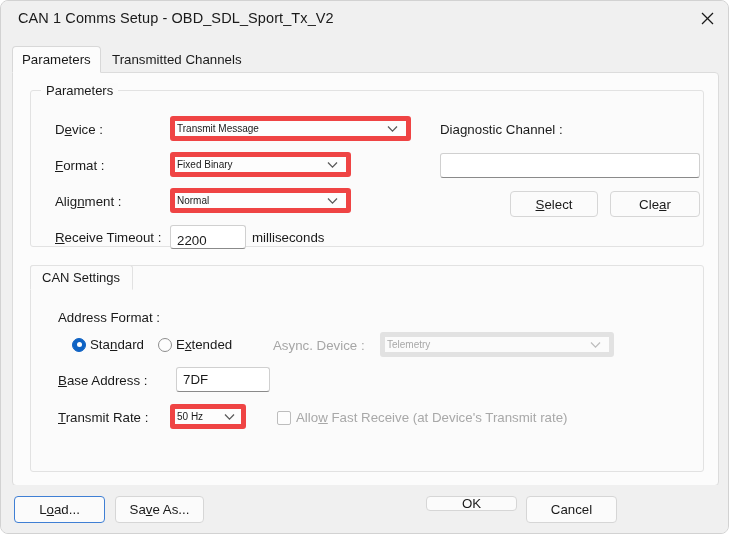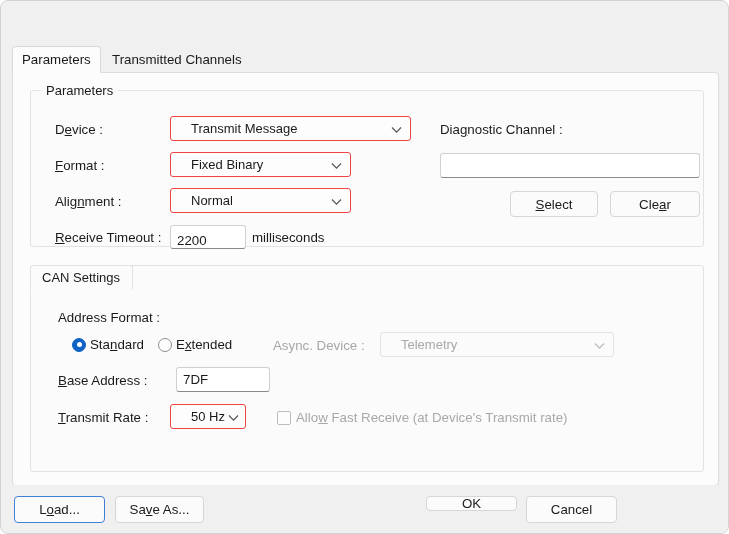--- a/index.html
+++ b/index.html
@@ -162,27 +162,27 @@
     padding: 0 6px;
     white-space: nowrap;
     overflow: hidden;
   }
 
   
   .combo {
     position: absolute;
     box-sizing: border-box;
     background: #fdfdfd;
-    border: 1px solid #ef4444;
+    border: 5px solid #ef4444;
     border-radius: 3px;
-    font-size: 13px;
-    color: #1a1a1a;
-    display: flex;
-    align-items: center;
-    padding: 0 20px;
+    font-size: 10px;
+    color: #1a1a1a;
+    display: flex;
+    align-items: center;
+    padding: 0 2px;
     white-space: nowrap;
     overflow: hidden;
   }
   .combo.disabled { color: #a8a8a8; background: #fbfbfb; border-color: #e2e2e2; }
   .combo .chev {
     position: absolute;
     right: 8px;
     top: 50%;
     transform: translateY(-50%);
     display: block;
@@ -274,20 +274,29 @@
     width: 729px;
     height: 48px;
     background: #f0f0f0;
   }
 </style>
 </head>
 <body>
 
 <div id="window">
 
+  <div id="titlebar">
+    <div id="title-text">CAN 1 Comms Setup - OBD_SDL_Sport_Tx_V2</div>
+    <div id="close-button">
+      <svg width="13" height="13" viewBox="0 0 13 13" aria-hidden="true">
+        <line x1="1" y1="1" x2="12" y2="12" stroke="#1a1a1a" stroke-width="1.2"></line>
+        <line x1="12" y1="1" x2="1" y2="12" stroke="#1a1a1a" stroke-width="1.2"></line>
+      </svg>
+    </div>
+  </div>
 
   <div id="tabstrip">
     <div class="tab selected" style="left:0px; width:89px;">
       <span>Parameters</span>
     </div>
     <div class="tab unselected" style="left:90px; width:146px;">
       <span>Transmitted Channels</span>
     </div>
   </div>
 

